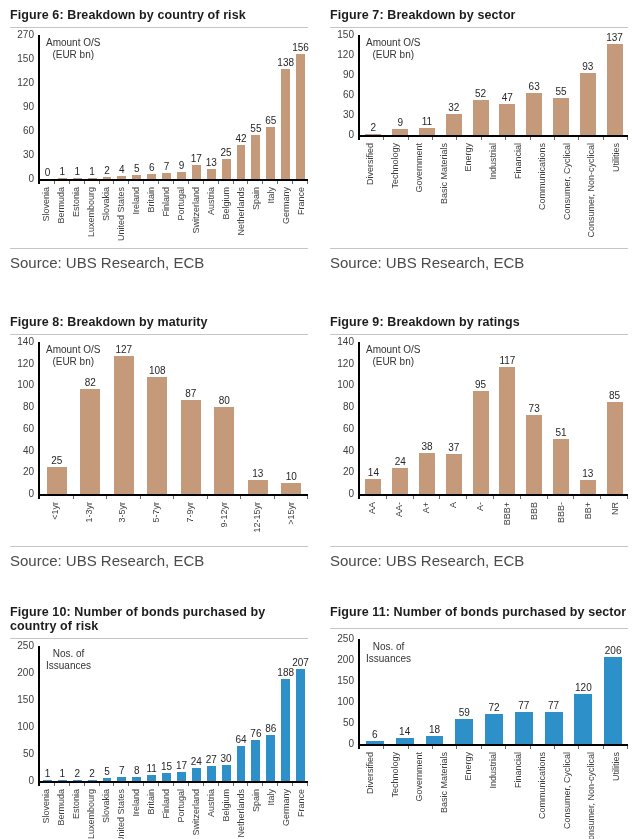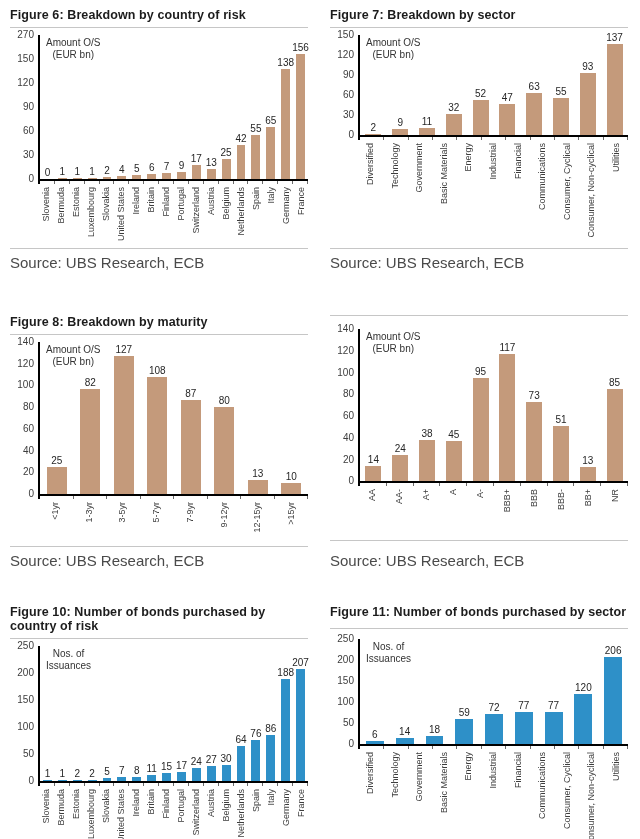--- a/index.html
+++ b/index.html
@@ -417,20 +417,21 @@
                 <span>&gt;15yr</span>
               </div>
             </div>
           </div>
         </div>
       <div class="rule"></div>
       <div class="fig-source">Source: UBS Research, ECB</div>
     </section>
 
     <section class="fig row2">
+      <h2 class="fig-title">Figure 9: Breakdown by ratings</h2>
       <div class="rule"></div>
       <div class="chart-zone">
           <div class="yaxis" style="height: 158px;">
             <div class="ytick" style="top: 152px;">0</div>
             <div class="ytick" style="top: 130.286px;">20</div>
             <div class="ytick" style="top: 108.571px;">40</div>
             <div class="ytick" style="top: 86.8571px;">60</div>
             <div class="ytick" style="top: 65.1429px;">80</div>
             <div class="ytick" style="top: 43.4286px;">100</div>
             <div class="ytick" style="top: 21.7143px;">120</div>
@@ -448,21 +449,21 @@
               </div>
               <div class="slot">
                 <div class="val">24</div>
                 <div class="bar" style="height: 26px; background: rgb(196, 154, 123);"></div>
               </div>
               <div class="slot">
                 <div class="val">38</div>
                 <div class="bar" style="height: 41px; background: rgb(196, 154, 123);"></div>
               </div>
               <div class="slot">
-                <div class="val">45</div>
+                <div class="val">37</div>
                 <div class="bar" style="height: 40px; background: rgb(196, 154, 123);"></div>
               </div>
               <div class="slot">
                 <div class="val">95</div>
                 <div class="bar" style="height: 103px; background: rgb(196, 154, 123);"></div>
               </div>
               <div class="slot">
                 <div class="val">117</div>
                 <div class="bar" style="height: 127px; background: rgb(196, 154, 123);"></div>
               </div>

